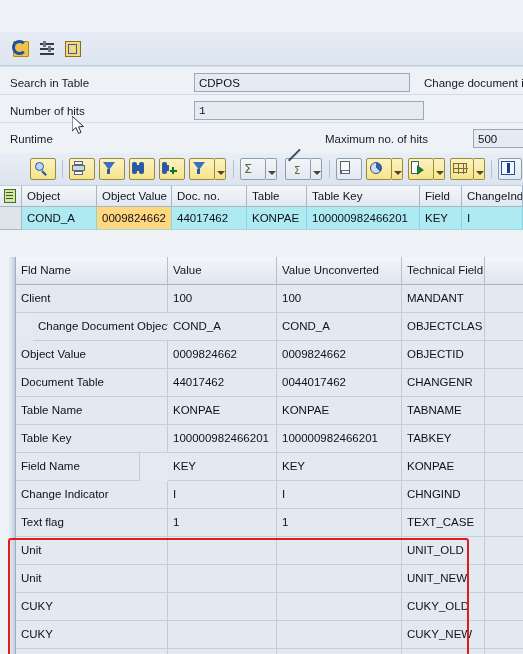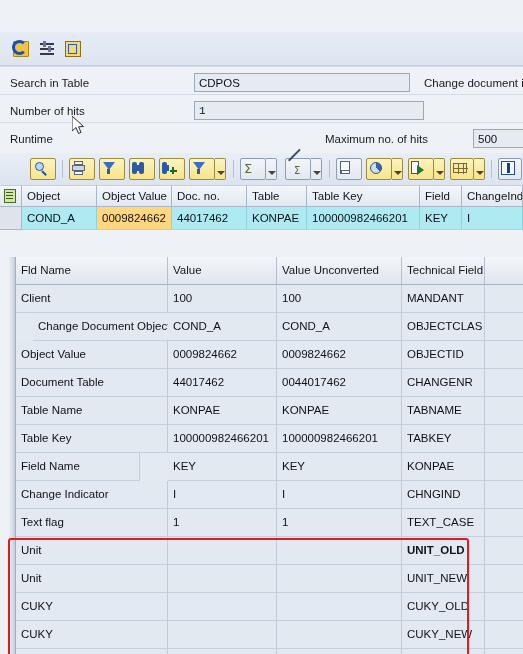--- a/index.html
+++ b/index.html
@@ -450,21 +450,21 @@
           <div class="dcell" style="left: 394px; width: 83px; top: 224px;">CHNGIND</div>
           <div class="dcell" style="left: 477px; width: 46px; top: 224px;"></div>
           <div class="dcell" style="left: 8px; width: 152px; top: 252px;">Text flag</div>
           <div class="dcell" style="left: 160px; width: 109px; top: 252px;">1</div>
           <div class="dcell" style="left: 269px; width: 125px; top: 252px;">1</div>
           <div class="dcell" style="left: 394px; width: 83px; top: 252px;">TEXT_CASE</div>
           <div class="dcell" style="left: 477px; width: 46px; top: 252px;"></div>
           <div class="dcell" style="left: 8px; width: 152px; top: 280px;">Unit</div>
           <div class="dcell" style="left: 160px; width: 109px; top: 280px;"></div>
           <div class="dcell" style="left: 269px; width: 125px; top: 280px;"></div>
-          <div class="dcell" style="left: 394px; width: 83px; top: 280px; font-weight: bold;">UNIT_OLD</div>
+          <div class="dcell" style="left: 394px; width: 83px; top: 280px;">UNIT_OLD</div>
           <div class="dcell" style="left: 477px; width: 46px; top: 280px;"></div>
           <div class="dcell" style="left: 8px; width: 152px; top: 308px;">Unit</div>
           <div class="dcell" style="left: 160px; width: 109px; top: 308px;"></div>
           <div class="dcell" style="left: 269px; width: 125px; top: 308px;"></div>
           <div class="dcell" style="left: 394px; width: 83px; top: 308px;">UNIT_NEW</div>
           <div class="dcell" style="left: 477px; width: 46px; top: 308px;"></div>
           <div class="dcell" style="left: 8px; width: 152px; top: 336px;">CUKY</div>
           <div class="dcell" style="left: 160px; width: 109px; top: 336px;"></div>
           <div class="dcell" style="left: 269px; width: 125px; top: 336px;"></div>
           <div class="dcell" style="left: 394px; width: 83px; top: 336px;">CUKY_OLD</div>

